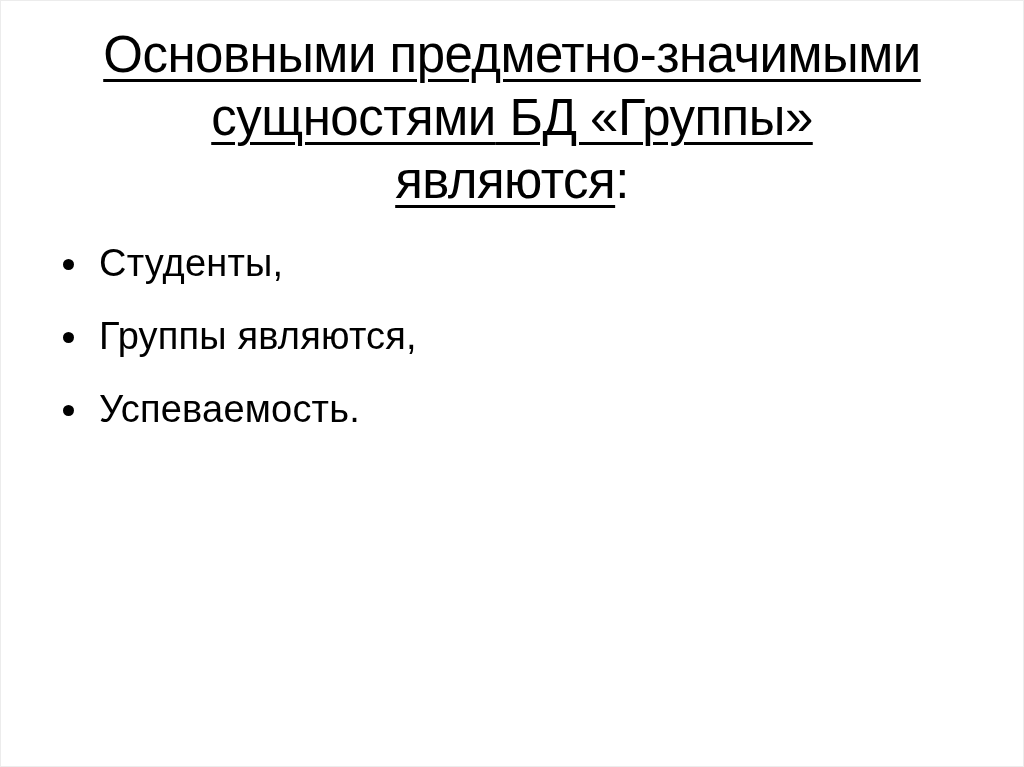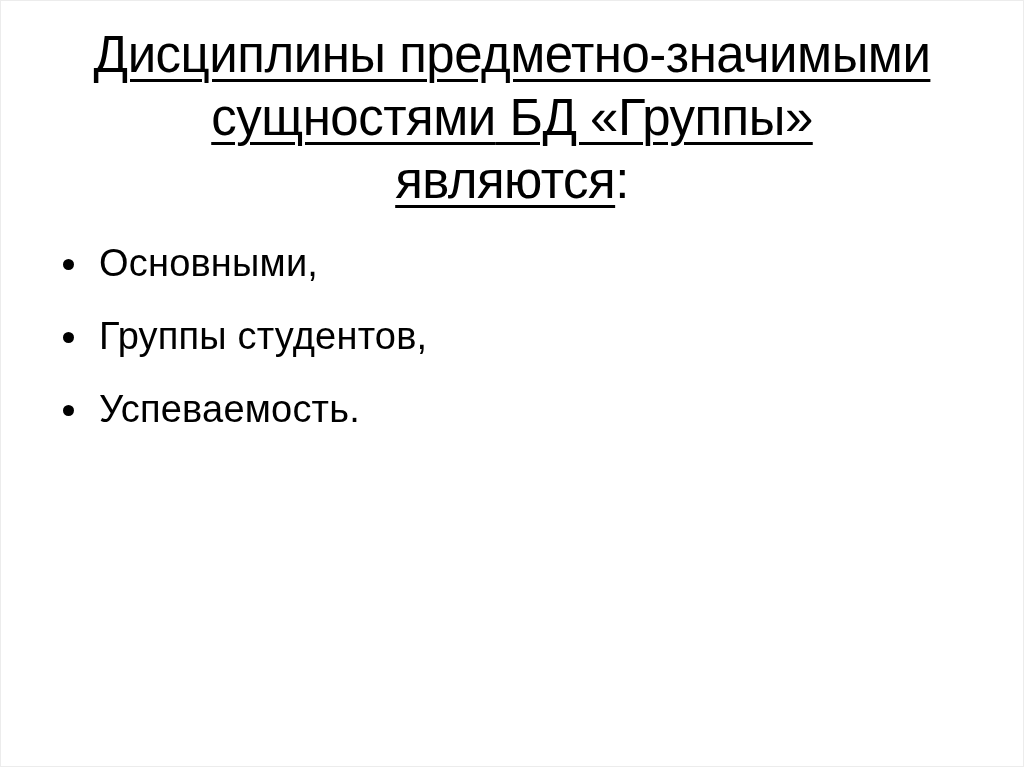--- a/index.html
+++ b/index.html
@@ -54,33 +54,33 @@
     margin-top: 19px;
     margin-right: 25px;
   }
 </style>
 </head>
 <body>
 
 <div class="slide">
 
   <h1 class="title">
-    <div class="title-line"><span class="u">Дисциплины предметно-значимыми</span></div>
+    <div class="title-line"><span class="u">Основными предметно-значимыми</span></div>
     <div class="title-line"><span class="u b">сущностями</span><span class="u"> БД «Группы»</span></div>
     <div class="title-line"><span class="u">являются</span><span class="colon">:</span></div>
   </h1>
 
   <ul class="bullet-list">
     <li class="bullet-item">
       <span class="bullet-dot"></span>
-      <span>Основными,</span>
+      <span>Студенты,</span>
     </li>
     <li class="bullet-item">
       <span class="bullet-dot"></span>
-      <span>Группы студентов,</span>
+      <span>Группы являются,</span>
     </li>
     <li class="bullet-item">
       <span class="bullet-dot"></span>
       <span>Успеваемость.</span>
     </li>
   </ul>
 
 </div>
 
 </body></html>

